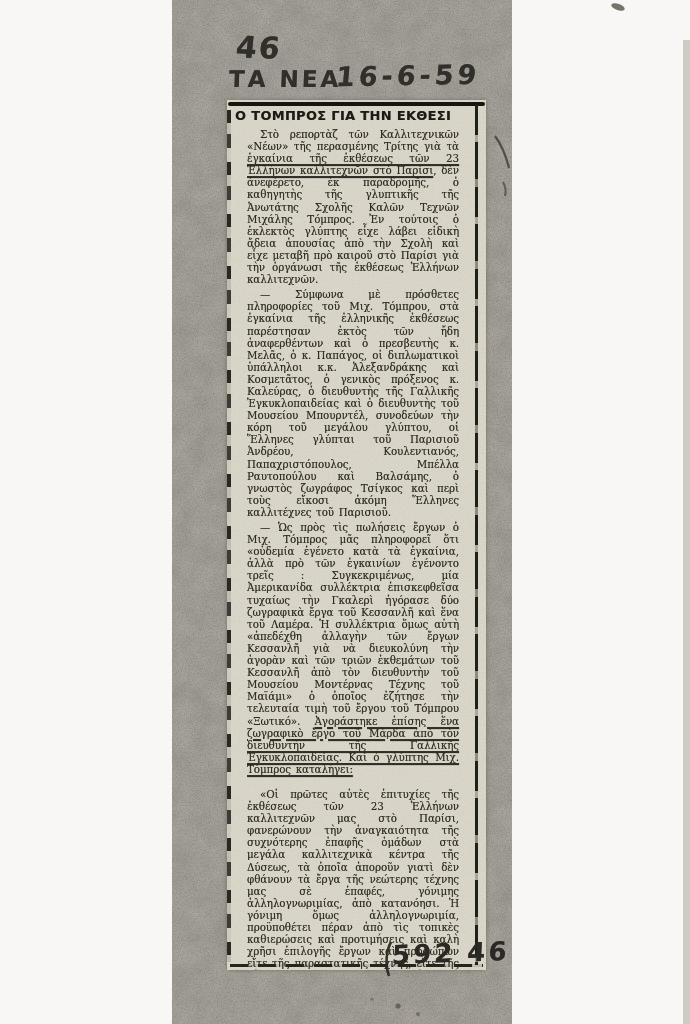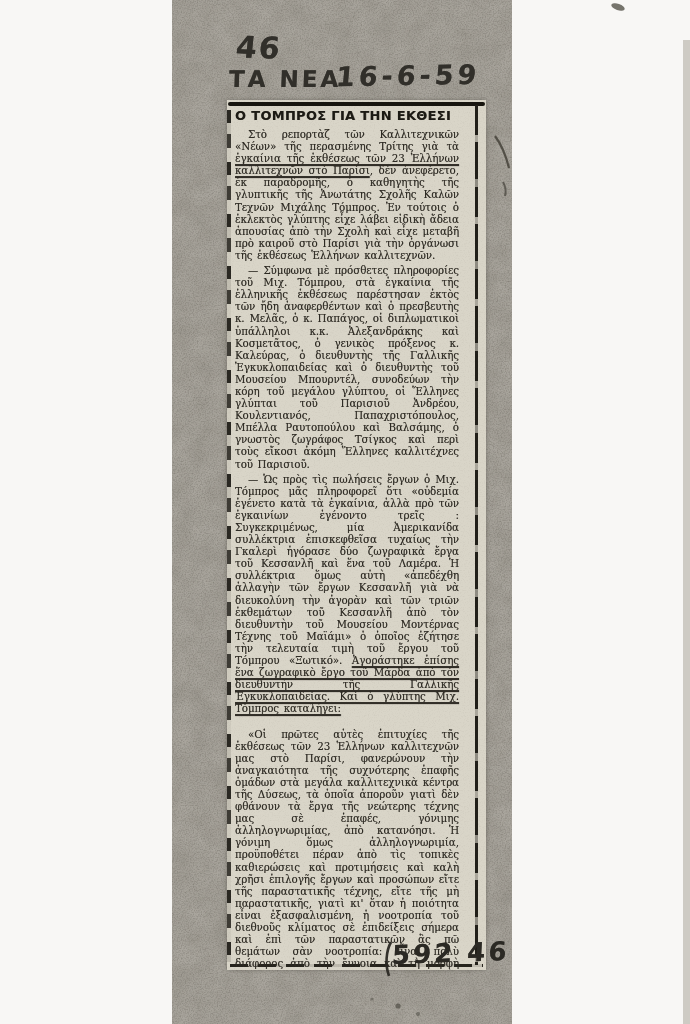--- a/index.html
+++ b/index.html
@@ -59,21 +59,21 @@
   .content{
     position:absolute;left:6px;top:8px;width:226px;z-index:2;
   }
   .headline{
     font-family:"DejaVu Sans", sans-serif;font-weight:bold;
     font-size:13px;letter-spacing:.4px;color:#1c1a14;
     margin:0 0 6px 2px;white-space:nowrap;transform:scaleX(.99);transform-origin:left;
     text-shadow:.3px .3px .5px rgba(28,26,20,.55);
   }
   .para{
-    margin:0 0 3px 2px;text-indent:13px;
+    margin:0 0 3px 14px;text-indent:13px;
     font-size:10.2px;line-height:12.1px;text-align:justify;
     color:#2d2a23;word-spacing:1.4px;
     text-shadow:.25px .25px .45px rgba(45,42,35,.5);
   }
   .para.gap-before{margin-top:13px;}
   .pen-underline{
     text-decoration:underline;
     text-decoration-thickness:1.6px;
     text-underline-offset:1.5px;
     text-decoration-color:rgba(35,32,26,.85);

